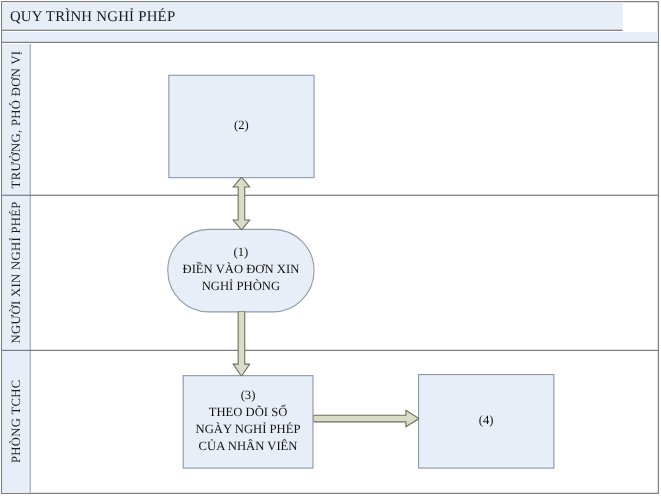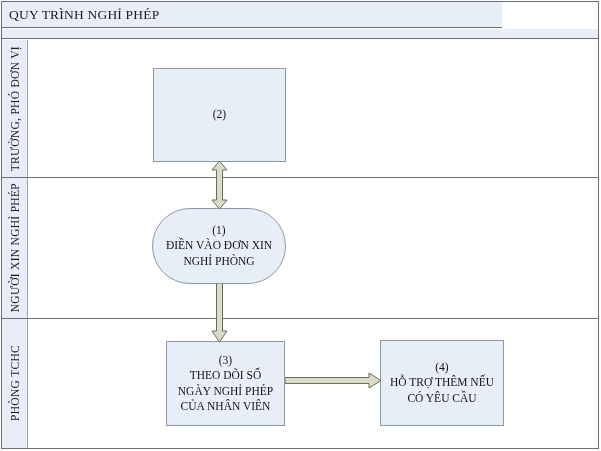--- a/index.html
+++ b/index.html
@@ -29,21 +29,21 @@
     height: 448px;
     border: 1px solid #6f6f7a;
     box-sizing: border-box;
   }
 
   
   .title-bar {
     position: absolute;
     left: 2px;
     top: 2px;
-    width: 500px;
+    width: 564px;
     height: 26px;
     background: #e8eef7;
     border-bottom: 1px solid #6f6f7a;
     box-sizing: border-box;
     display: flex;
     align-items: center;
   }
   .title-text {
     padding-left: 7px;
     font-size: 13.5px;
@@ -171,22 +171,20 @@
 
   <div class="node" style="left:166px; top:341px; width:119px; height:85px;">
     <span class="num">(3)</span>
     <span class="lbl">THEO DÕI SỐ
 NGÀY NGHỈ PHÉP
 CỦA NHÂN VIÊN</span>
   </div>
 
   <div class="node" style="left:380px; top:340px; width:124px; height:86px;">
     <span class="num">(4)</span>
-    <span class="lbl">HỖ TRỢ THÊM NẾU
-CÓ YÊU CẦU</span>
   </div>
 
   <div class="arrow-v" style="left:211px; top:161px; height:48px;">
     <svg width="17" height="48" viewBox="0 0 17 48">
       <polygon points="8.5,0 16,9 11.5,9 11.5,39 16,39 8.5,48 1,39 5.5,39 5.5,9 1,9" fill="#d9dcc6" stroke="#6b6f5a" stroke-width="1"></polygon>
     </svg>
   </div>
 
   <div class="arrow-v" style="left:211px; top:283px; height:59px;">
     <svg width="17" height="59" viewBox="0 0 17 59">

